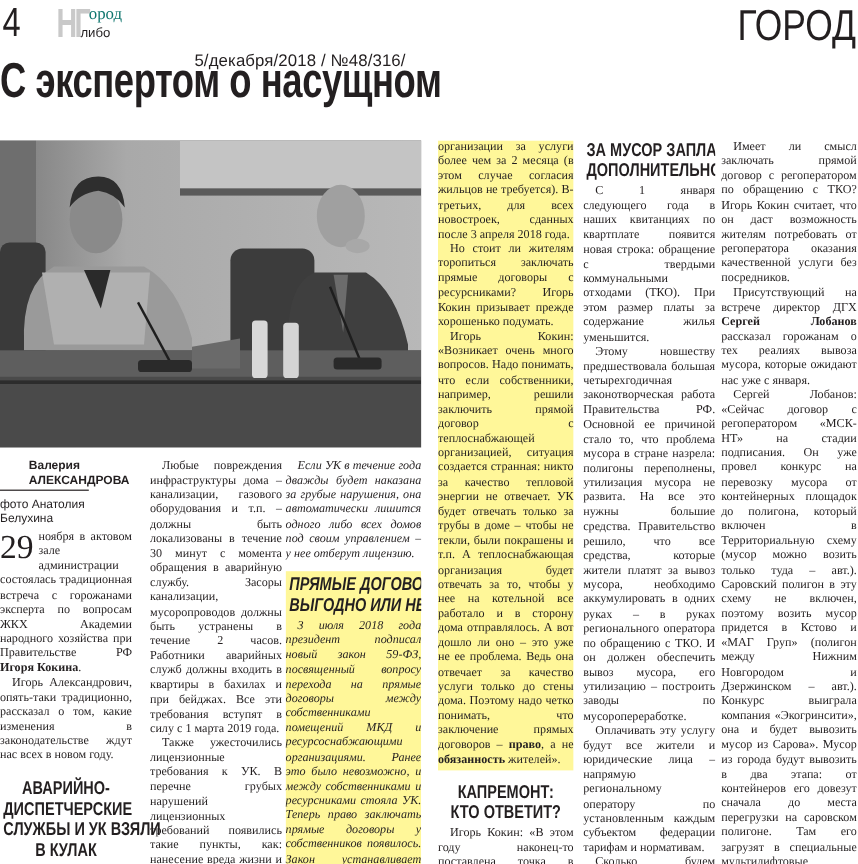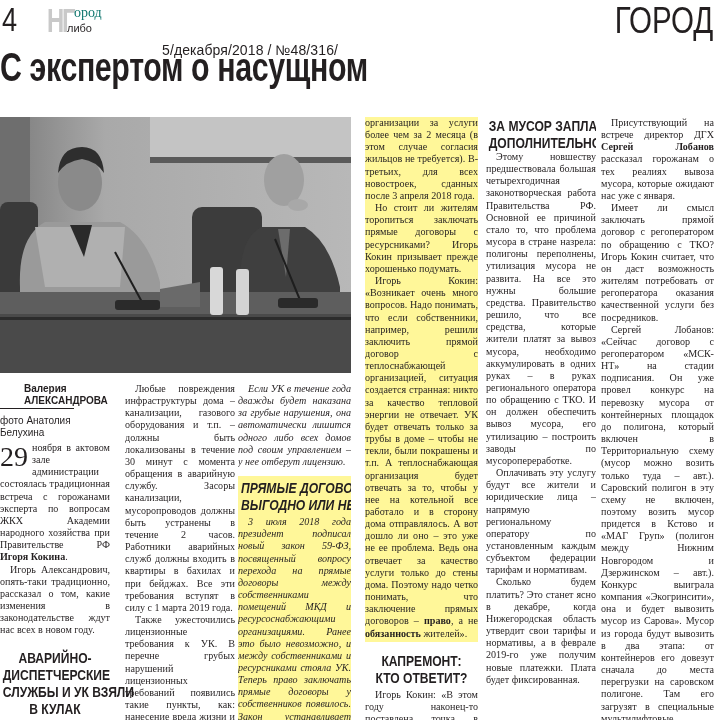--- a/index.html
+++ b/index.html
@@ -142,24 +142,25 @@
   </div>
   <p style="margin-top:3px;">Игорь Кокин: «В этом году наконец-то поставлена точка в спорах, кто несет ответственность за некачественный капремонт. По закону это регоператор, и он несет ответственность в полном объеме, а не только в объеме взносов за капремонт».</p>
 
 </div>
 
 <div class="col" style="left:486px; top:117px; width:110px; height:603px; overflow:hidden;">
   <div class="sub">
     <div>ЗА МУСОР ЗАПЛАТИМ</div>
     <div>ДОПОЛНИТЕЛЬНО</div>
   </div>
+  <p style="margin-top:3px;">С 1 января следующего года в наших квитанциях по квартплате появится новая строка: обращение с твердыми коммунальными отходами (ТКО). При этом размер платы за содержание жилья уменьшится.</p>
   <p>Этому новшеству предшествовала большая четырехгодичная законотворческая работа Правительства РФ. Основной ее причиной стало то, что проблема мусора в стране назрела: полигоны переполнены, утилизация мусора не развита. На все это нужны большие средства. Правительство решило, что все средства, которые жители платят за вывоз мусора, необходимо аккумулировать в одних руках – в руках регионального оператора по обращению с ТКО. И он должен обеспечить вывоз мусора, его утилизацию – построить заводы по мусоропереработке.</p>
   <p>Оплачивать эту услугу будут все жители и юридические лица – напрямую региональному оператору по установленным каждым субъектом федерации тарифам и нормативам.</p>
   <p>Сколько будем платить? Это станет ясно в декабре, когда Нижегородская область утвердит свои тарифы и нормативы, а в феврале 2019-го уже получим новые платежки. Плата будет фиксированная.</p>
 
 </div>
 
 <div class="col" style="left:601px; top:117px; width:113px; height:603px; overflow:hidden;">
+  <p>Имеет ли смысл заключать прямой договор с регоператором по обращению с ТКО? Игорь Кокин считает, что он даст возможность жителям потребовать от регоператора оказания качественной услуги без посредников.</p>
   <p><span>Присутствующий на встрече директор ДГХ </span><b>Сергей Лобанов</b><span> рассказал горожанам о тех реалиях вывоза мусора, которые ожидают нас уже с января.</span></p>
-  <p>Имеет ли смысл заключать прямой договор с регоператором по обращению с ТКО? Игорь Кокин считает, что он даст возможность жителям потребовать от регоператора оказания качественной услуги без посредников.</p>
   <p>Сергей Лобанов: «Сейчас договор с регоператором «МСК-НТ» на стадии подписания. Он уже провел конкурс на перевозку мусора от контейнерных площадок до полигона, который включен в Территориальную схему (мусор можно возить только туда – авт.). Саровский полигон в эту схему не включен, поэтому возить мусор придется в Кстово и «МАГ Груп» (полигон между Нижним Новгородом и Дзержинском – авт.). Конкурс выиграла компания «Экогринсити», она и будет вывозить мусор из Сарова». Мусор из города будут вывозить в два этапа: от контейнеров его довезут сначала до места перегрузки на саровском полигоне. Там его загрузят в специальные мультилифтовые контейнеры, каждый из которых способен вместить весь городской мусор. Они отвезут отходы на полигоны, включенные в Терсхему. Когда построят полигон под Арзамасом, весь юг области, в том числе и Саров, будет свозить туда свой мусор. На этом полигоне будет предусмотрена сортировка мусора.</p>
 
 </div>
 
 </body></html>

